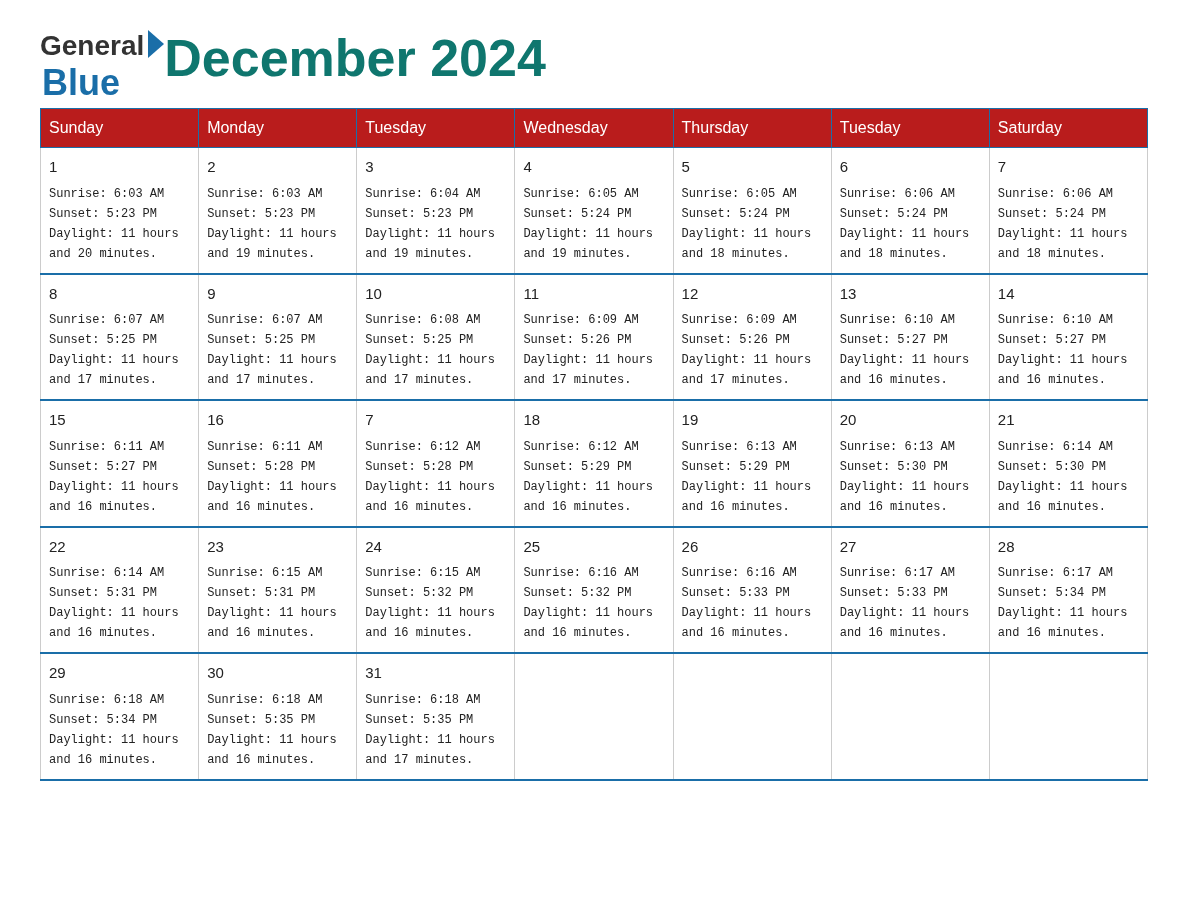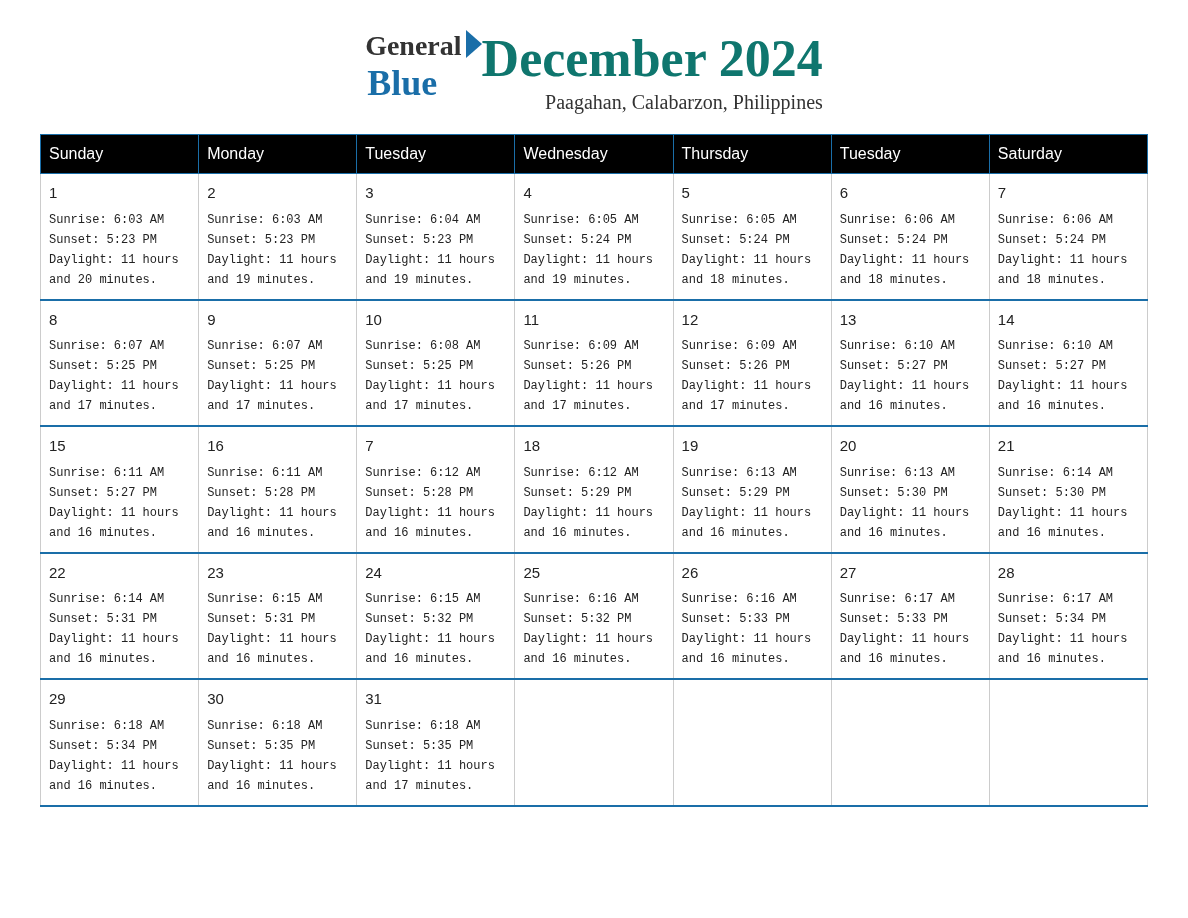--- a/index.html
+++ b/index.html
@@ -5,24 +5,23 @@
     * { box-sizing: border-box; margin: 0; padding: 0; }
     body {
       font-family: Arial, sans-serif;
       background: #fff;
       padding: 30px 40px;
       width: 1188px;
       min-height: 918px;
     }
     .header {
       display: flex;
-      justify-content: center;
+      justify-content: flex-start;
       align-items: flex-start;
-      margin-bottom: 20px;
-      font-family: Liberation Serif, serif;
+      margin-bottom: 4px;
     }
     .logo {
       display: flex;
       flex-direction: column;
       align-items: flex-start;
     }
     .logo-top {
       display: flex;
       align-items: center;
     }
@@ -59,21 +58,21 @@
       font-size: 20px;
       color: #333;
       margin-top: 4px;
     }
     .calendar {
       width: 100%;
       border-collapse: collapse;
       border: 1px solid #1a6ea8;
     }
     .calendar th {
-      background-color: #000000;
+      background-color: #b91c1c;
       color: #fff;
       padding: 10px 8px;
       font-size: 16px;
       font-weight: normal;
       text-align: left;
       border: 1px solid #1a6ea8;
     }
     .calendar td {
       vertical-align: top;
       padding: 8px 8px 10px 8px;
@@ -107,21 +106,20 @@
 <div class="header">
   <div class="logo">
     <div class="logo-top">
       <span class="logo-general">General</span>
       <div class="logo-arrow"></div>
     </div>
     <span class="logo-blue">Blue</span>
   </div>
   <div class="title-area">
     <div class="month-title">December 2024</div>
-    <div class="location">Paagahan, Calabarzon, Philippines</div>
   </div>
 </div>
 
 <table class="calendar">
   <thead>
     <tr>
     <th>Sunday</th>
         <th>Monday</th>
         <th>Tuesday</th>
         <th>Wednesday</th>

